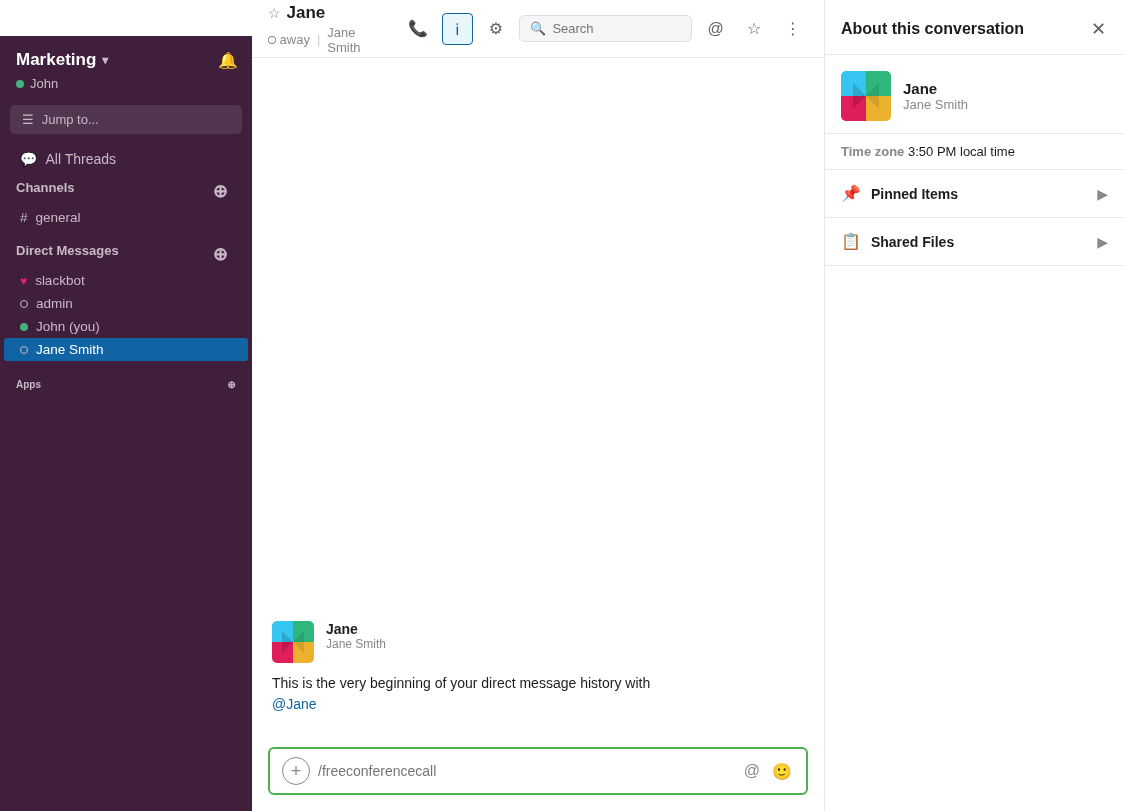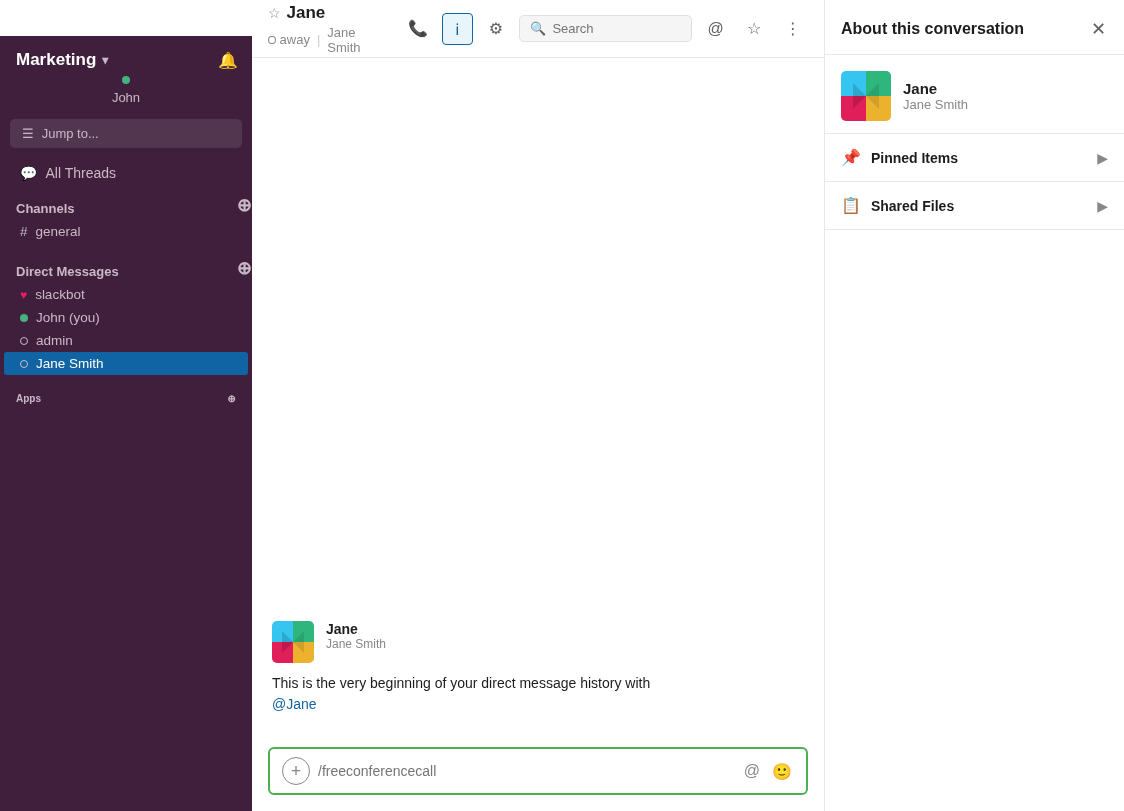--- a/index.html
+++ b/index.html
@@ -34,44 +34,43 @@
     }
     #workspace-name .chevron { font-size: 12px; color: #c9b8c6; }
     #bell-icon { color: #c9b8c6; font-size: 16px; cursor: pointer; }
     #user-status {
       padding: 2px 16px 10px 16px;
       font-size: 13px;
       color: #c9b8c6;
       display: flex;
       align-items: center;
       gap: 6px;
-      flex-direction: column;
     }
     .status-dot { width: 8px; height: 8px; border-radius: 50%; background: #44b17e; display: inline-block; }
 
     #jump-to {
       margin: 4px 10px 10px 10px;
       background: rgba(255,255,255,0.1);
       border-radius: 5px;
       padding: 7px 12px;
       display: flex;
       align-items: center;
       gap: 8px;
       color: #c9b8c6;
       font-size: 13px;
       cursor: pointer;
     }
 
     .sidebar-section-label {
       font-size: 13px;
       font-weight: 700;
       color: #c9b8c6;
-      padding: 6px 0 4px 16px;
-      display: flex;
-      align-items: flex-end;
+      padding: 6px 24px 4px 16px;
+      display: flex;
+      align-items: flex-start;
       justify-content: space-between;
       cursor: pointer;
     }
     .sidebar-section-label .add-btn { font-size: 18px; color: #c9b8c6; cursor: pointer; }
 
     .sidebar-item {
       padding: 4px 16px;
       display: flex;
       align-items: center;
       gap: 8px;
@@ -364,26 +363,26 @@
 
   <div class="sidebar-section-label" style="margin-top:8px;">
     <span>Direct Messages</span>
     <span class="add-btn">⊕</span>
   </div>
   <div class="sidebar-item">
     <span class="heart-icon">♥</span>
     <span>slackbot</span>
   </div>
   <div class="sidebar-item">
+    <span class="dm-dot-hollow"></span>
+    <span>admin</span>
+  </div>
+  <div class="sidebar-item">
     <span class="dm-dot-green"></span>
     <span>John (you)</span>
-  </div>
-  <div class="sidebar-item">
-    <span class="dm-dot-hollow"></span>
-    <span>admin</span>
   </div>
   <div class="sidebar-item active">
     <span class="dm-dot-hollow"></span>
     <span>Jane Smith</span>
   </div>
 
   <div class="sidebar-apps-label">
     <span>Apps</span>
     <span class="add-btn">⊕</span>
   </div>
@@ -470,20 +469,25 @@
         <polygon points="12,12 25,25 12,38" fill="rgba(0,0,0,0.15)"></polygon>
         <polygon points="25,25 38,12 38,38" fill="rgba(0,0,0,0.1)"></polygon>
       </svg>
     </div>
     <div>
       <div id="user-card-name">Jane</div>
       <div id="user-card-sub">Jane Smith</div>
     </div>
   </div>
 
+  <div id="timezone-row">
+    <span class="tz-label">Time zone</span>
+    <span> </span>
+    <span class="tz-value">3:50 PM local time</span>
+  </div>
 
   <div class="rp-section">
     <div class="rp-section-left">
       <span class="rp-section-icon" style="color:#e8823d;">📌</span>
       <span>Pinned Items</span>
     </div>
     <span class="rp-chevron">▶</span>
   </div>
 
   <div class="rp-section">

